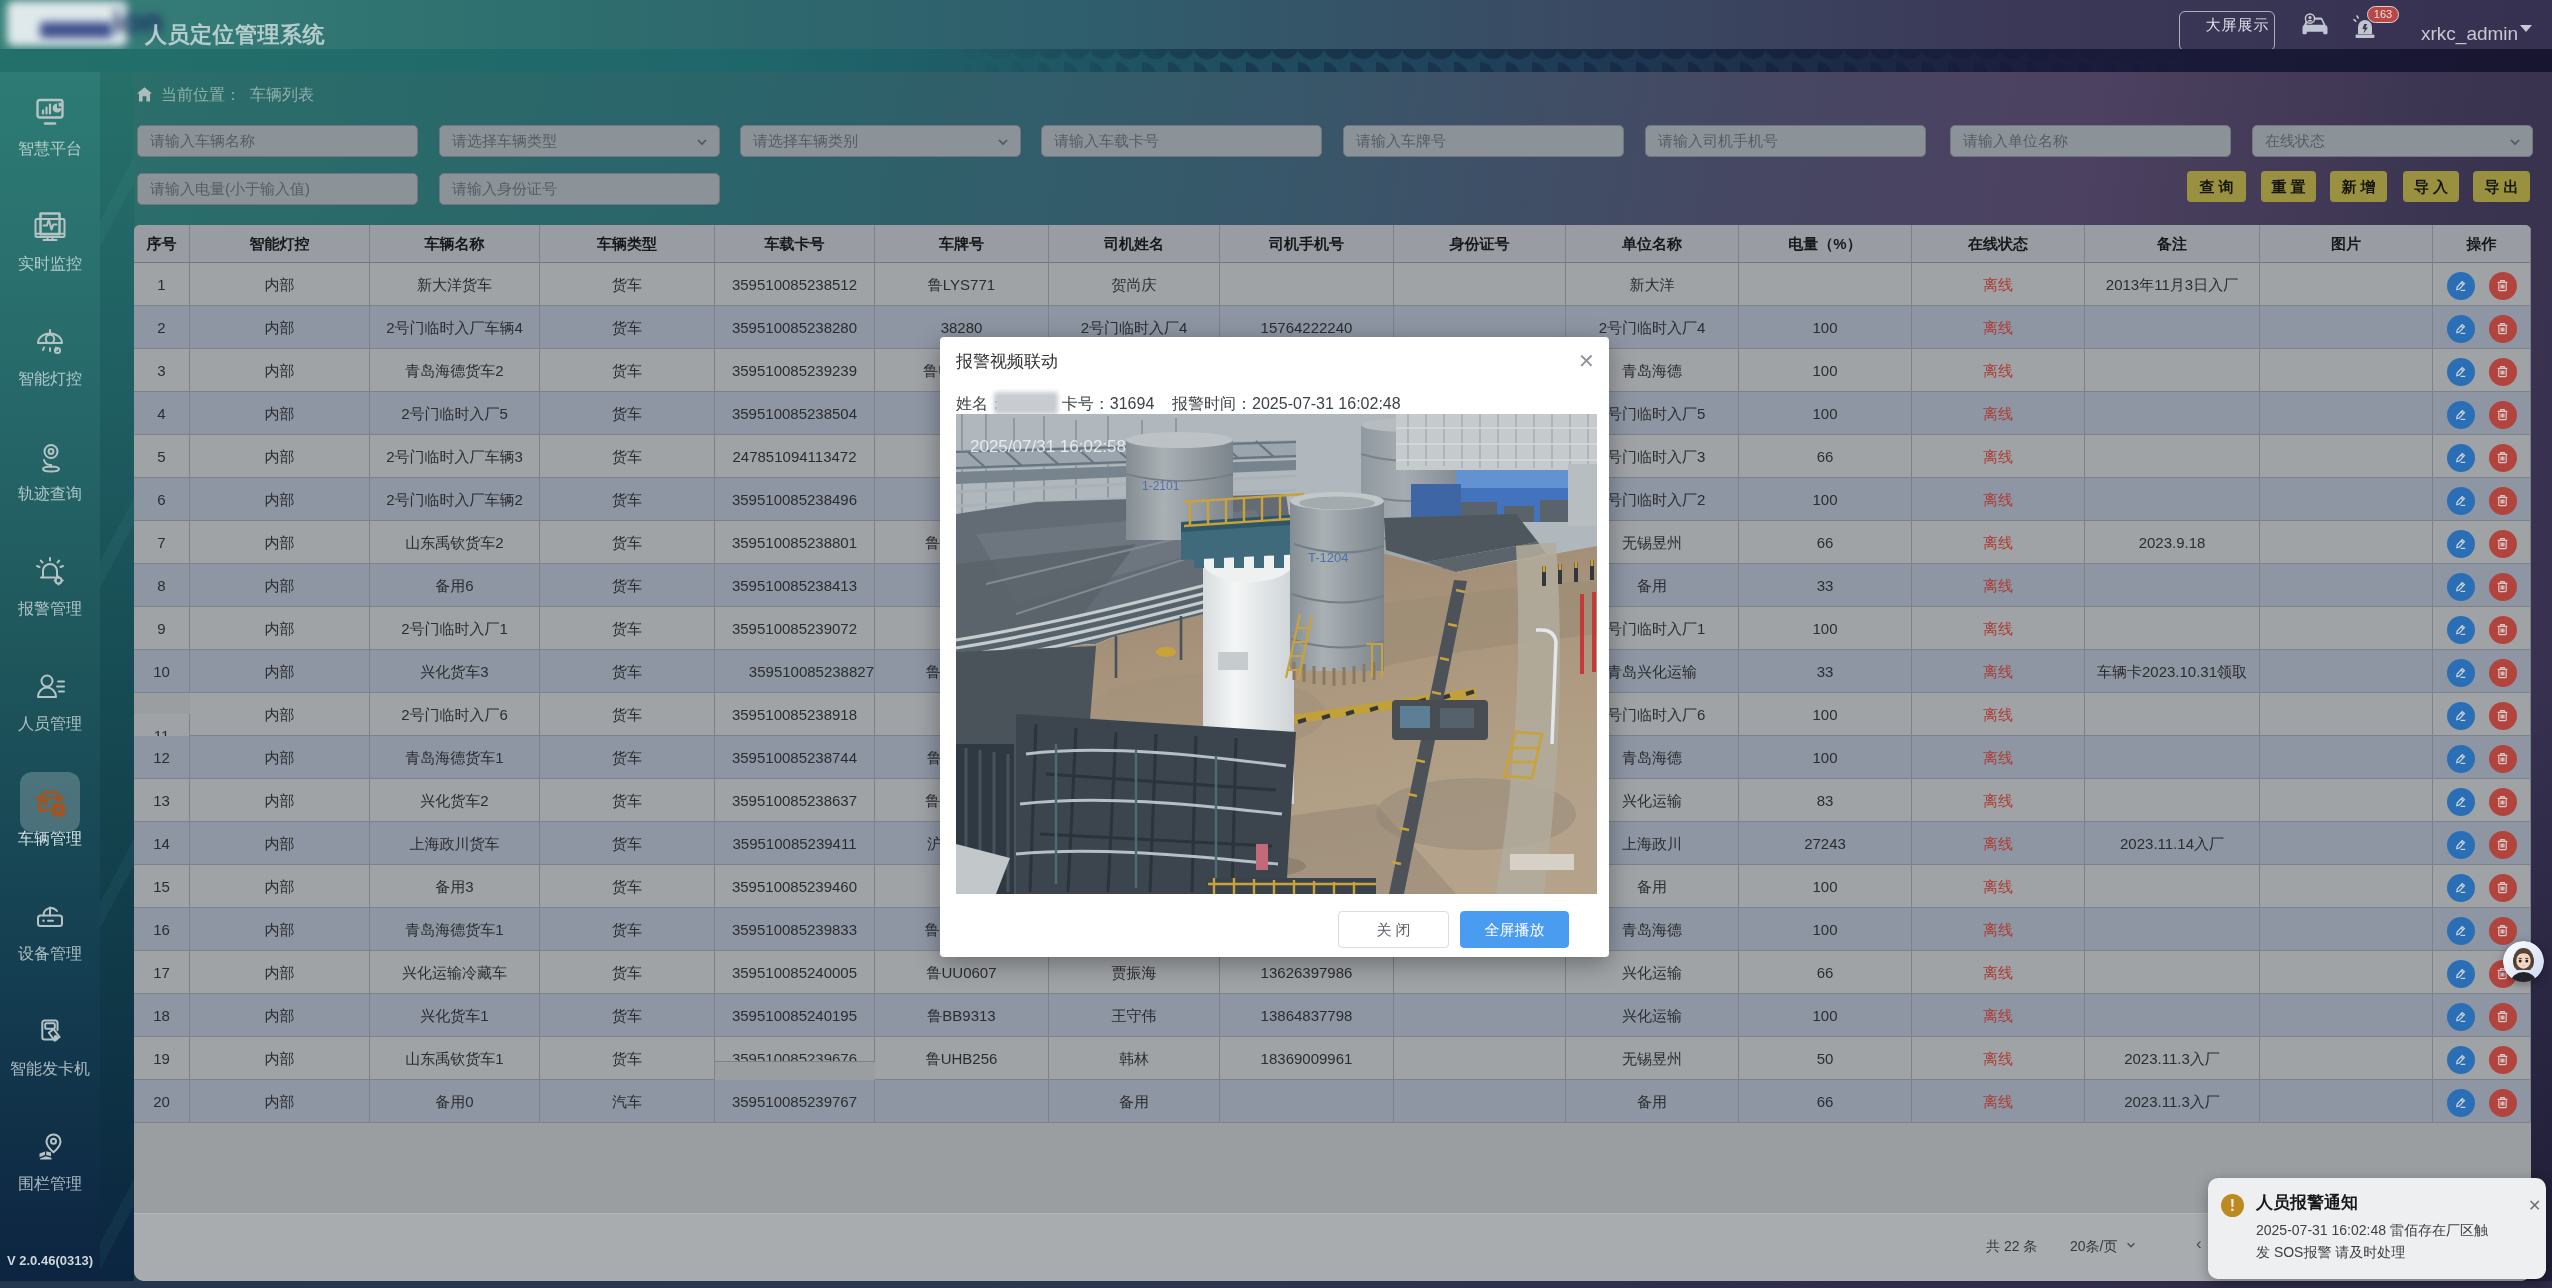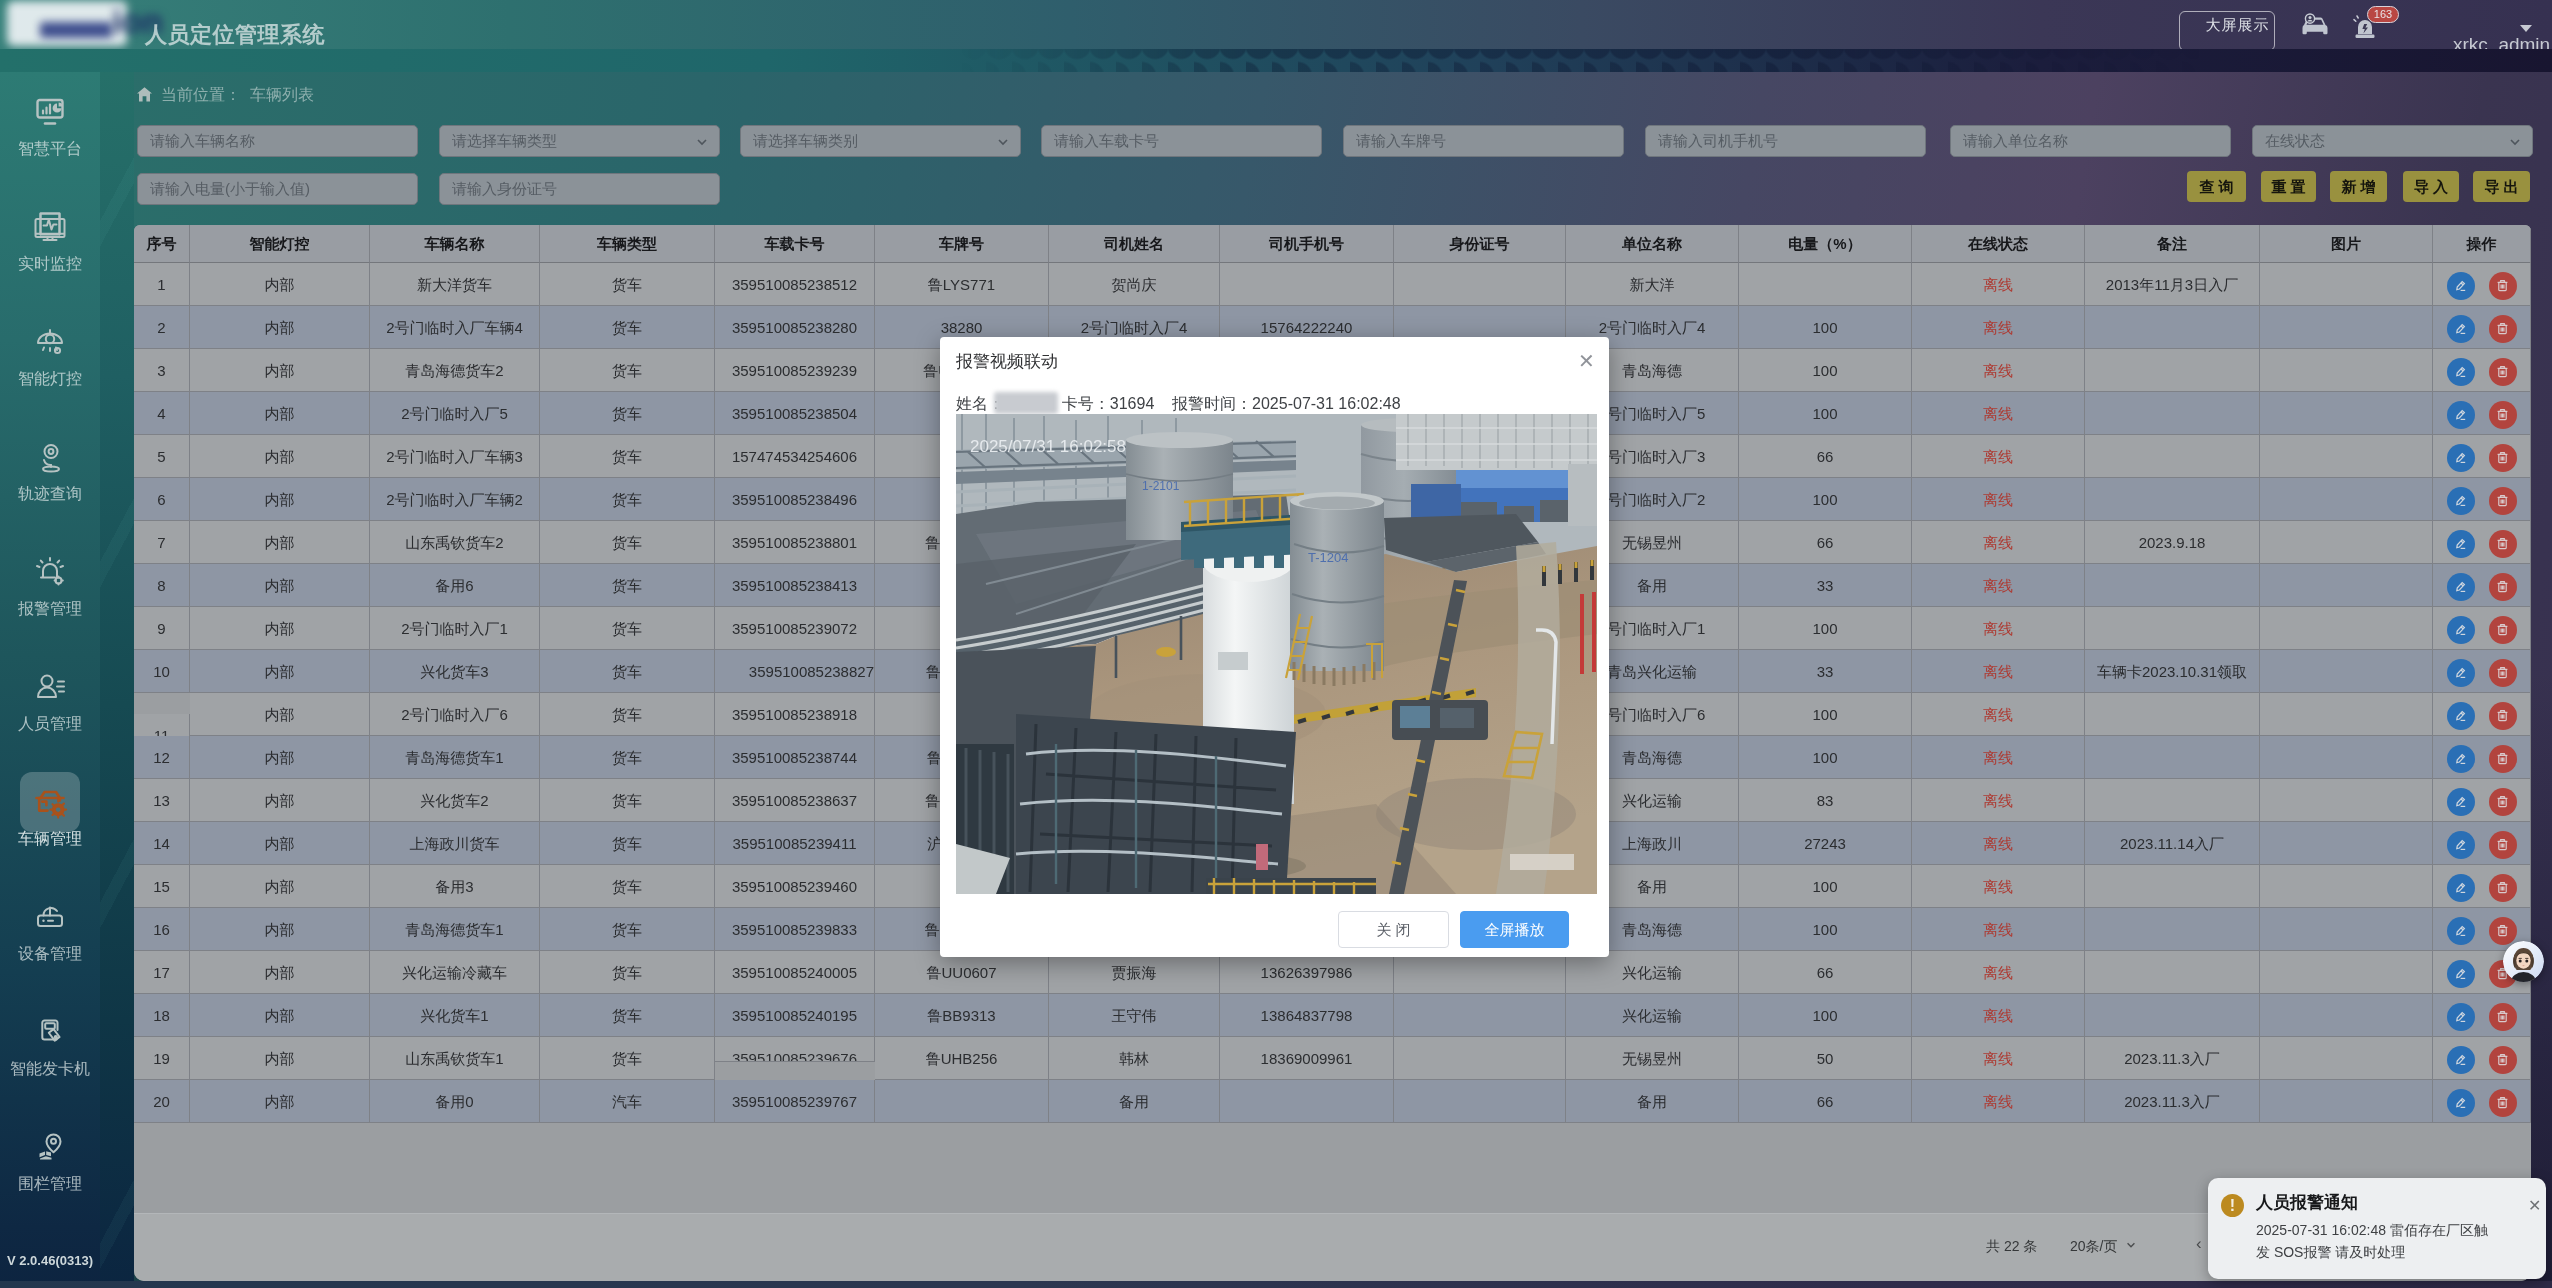--- a/index.html
+++ b/index.html
@@ -20,21 +20,21 @@
  background-size:26px 23px, 26px 23px;
  -webkit-mask-image:linear-gradient(90deg, rgba(0,0,0,0) 0, #000 18%, #000 52%, rgba(0,0,0,0) 78%);}
 #logo {position:absolute;left:7px;top:1px;width:120px;height:45px;background:rgba(238,242,245,0.92);border-radius:6px;filter:blur(4px);}
 #logo2 {position:absolute;left:40px;top:22px;width:72px;height:16px;background:#24357e;border-radius:3px;filter:blur(4px);opacity:0.85;}
 #logo3 {position:absolute;left:112px;top:2px;width:78px;height:42px;color:#1c2f66;font-size:34px;font-weight:bold;filter:blur(4px);font-family:"Liberation Sans",sans-serif;}
 #title {position:absolute;left:145px;top:20px;font-size:22px;font-weight:bold;color:rgba(216,228,228,0.78);letter-spacing:0.5px;}
 #bigbtn {position:absolute;left:2179px;top:11px;width:96px;height:40px;border:1px solid rgba(255,255,255,0.6);border-radius:6px;
  color:#dde0e6;font-size:15px;text-align:center;line-height:26px;letter-spacing:1px;padding-left:21px;}
 #badge {position:absolute;left:2367px;top:6px;min-width:32px;height:17px;background:#b94743;border:1px solid #d8d3da;border-radius:9px;
  color:#e8e2e6;font-size:11px;text-align:center;line-height:15px;padding:0 4px;}
-#uname {position:absolute;left:2421px;top:34px;color:#c6c9d2;font-size:19px;margin-left:32px;}
+#uname {position:absolute;left:2421px;top:23px;color:#c6c9d2;font-size:19px;}
 #caret {position:absolute;left:2520px;top:25px;width:0;height:0;border-left:6px solid transparent;border-right:6px solid transparent;border-top:7px solid #c6c9d2;}
 
 
 #side {position:absolute;left:0;top:72px;width:100px;height:1216px;
  background:linear-gradient(180deg,#2d7b74 0%,#286c6c 22%,#1e565c 48%,#143e51 74%,#0e2843 95%,#0d2440 100%);}
 .mi-ic {position:absolute;left:31px;width:38px;height:38px;}
 .mi-lb {position:absolute;left:0;width:100px;text-align:center;font-size:16px;color:rgba(227,236,236,0.72);}
 .mi-lb-a {position:absolute;left:0;width:100px;text-align:center;font-size:16px;color:rgba(240,246,246,0.88);}
 .mi-act {position:absolute;left:20px;width:60px;height:60px;background:rgba(255,255,255,0.22);border-radius:12px;}
 #ver {position:absolute;left:0;top:1181px;width:100px;text-align:center;color:#cdd7da;font-size:13px;font-weight:bold;}
@@ -351,21 +351,21 @@
           </svg></span><span class="opbtn ob-d"><svg width="13" height="13" viewBox="0 0 13 13" fill="none" stroke="#d8c9cb" stroke-width="1.2">
             <rect x="2.8" y="3.4" width="7.4" height="8.2" rx="0.8"></rect>
             <path d="M1.6 3.4 L11.4 3.4"></path>
             <path d="M4.7 3.2 L4.7 1.6 L8.3 1.6 L8.3 3.2"></path>
             <path d="M5.1 5.4 L5.1 9.6 M6.5 5.4 L6.5 9.6 M7.9 5.4 L7.9 9.6"></path>
           </svg></span></div>
 <div class="cell odd" style="left:0px;top:210px;width:56px;height:43px;line-height:43px;">5</div>
 <div class="cell odd" style="left:56px;top:210px;width:180px;height:43px;line-height:43px;">内部</div>
 <div class="cell odd" style="left:236px;top:210px;width:170px;height:43px;line-height:43px;">2号门临时入厂车辆3</div>
 <div class="cell odd" style="left:406px;top:210px;width:175px;height:43px;line-height:43px;">货车</div>
-<div class="cell odd" style="left:581px;top:210px;width:160px;height:43px;line-height:43px;">157474534254606</div>
+<div class="cell odd" style="left:581px;top:210px;width:160px;height:43px;line-height:43px;">247851094113472</div>
 <div class="cell odd" style="left:741px;top:210px;width:174px;height:43px;line-height:43px;"></div>
 <div class="cell odd" style="left:915px;top:210px;width:171px;height:43px;line-height:43px;">2号门临时入厂3</div>
 <div class="cell odd" style="left:1086px;top:210px;width:174px;height:43px;line-height:43px;"></div>
 <div class="cell odd" style="left:1260px;top:210px;width:172px;height:43px;line-height:43px;"></div>
 <div class="cell odd" style="left:1432px;top:210px;width:173px;height:43px;line-height:43px;">2号门临时入厂3</div>
 <div class="cell odd" style="left:1605px;top:210px;width:173px;height:43px;line-height:43px;">66</div>
 <div class="cell odd" style="left:1778px;top:210px;width:173px;height:43px;line-height:43px;"><span class="off">离线</span></div>
 <div class="cell odd" style="left:1951px;top:210px;width:175px;height:43px;line-height:43px;"></div>
 <div class="cell odd" style="left:2126px;top:210px;width:173px;height:43px;line-height:43px;"></div>
 <div class="cell odd opcell" style="left:2299px;top:210px;width:98px;height:43px;line-height:43px;"><span class="opbtn ob-e"><svg width="13" height="13" viewBox="0 0 13 13" fill="none" stroke="#cfd6de" stroke-width="1.2">

